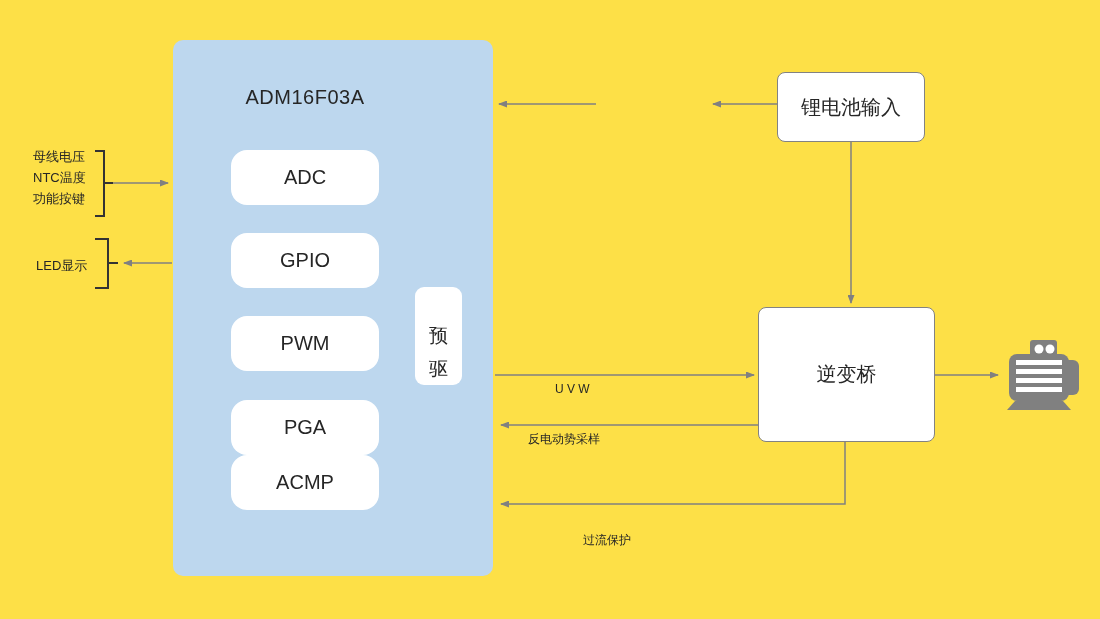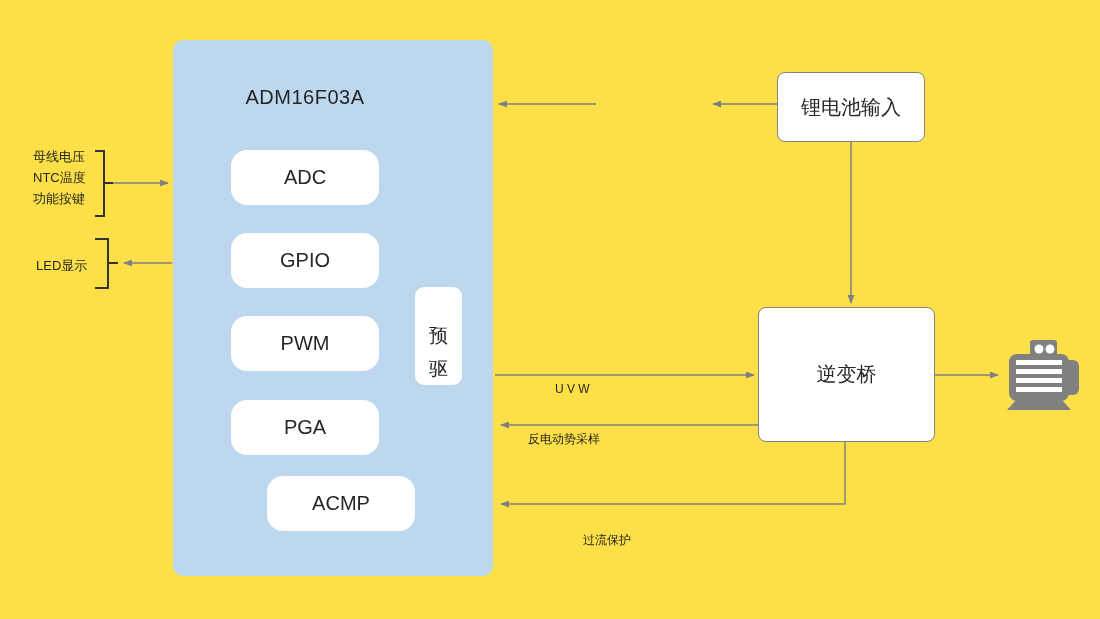--- a/index.html
+++ b/index.html
@@ -7,21 +7,21 @@
   .canvas { position:relative; width:1100px; height:619px; background:#fde047; overflow:hidden; }
   .abs { position:absolute; }
 
   svg.overlay { position:absolute; left:0; top:0; width:1100px; height:619px; pointer-events:none; }
 
   .chip { left:173px; top:40px; width:320px; height:536px; background:#BDD7EE; border-radius:10px; }
   .chip-title { left:231px; top:86px; width:148px; text-align:center; font-size:20px; letter-spacing:0.5px; }
 
   .block { left:231px; width:148px; height:55px; background:#ffffff; border-radius:16px;
            display:flex; align-items:center; justify-content:center; font-size:20px; }
-  .blk-0 { top:150px; } .blk-1 { top:233px; } .blk-2 { top:316px; } .blk-3 { top:400px; } .blk-4 { top:476px;margin-left:36px; }
+  .blk-0 { top:150px; } .blk-1 { top:233px; } .blk-2 { top:316px; } .blk-3 { top:400px; } .blk-4 { top:455px; }
 
   .predriver { left:415px; top:287px; width:47px; height:98px; background:#ffffff; border-radius:9px;
                display:flex; align-items:flex-end; justify-content:center; font-size:19px; }
   .predriver span { display:block; width:1.05em; word-break:break-all; text-align:center; line-height:1.75; }
 
   .obox { background:#ffffff; border:1.5px solid #828282; border-radius:8px; box-sizing:border-box;
           display:flex; align-items:center; justify-content:center; font-size:20px; }
   .ldo      { left:596px; top:76px;  width:112px; height:55px; }
   .battery  { left:777px; top:72px;  width:148px; height:70px; }
   .inverter { left:758px; top:307px; width:177px; height:135px; }

